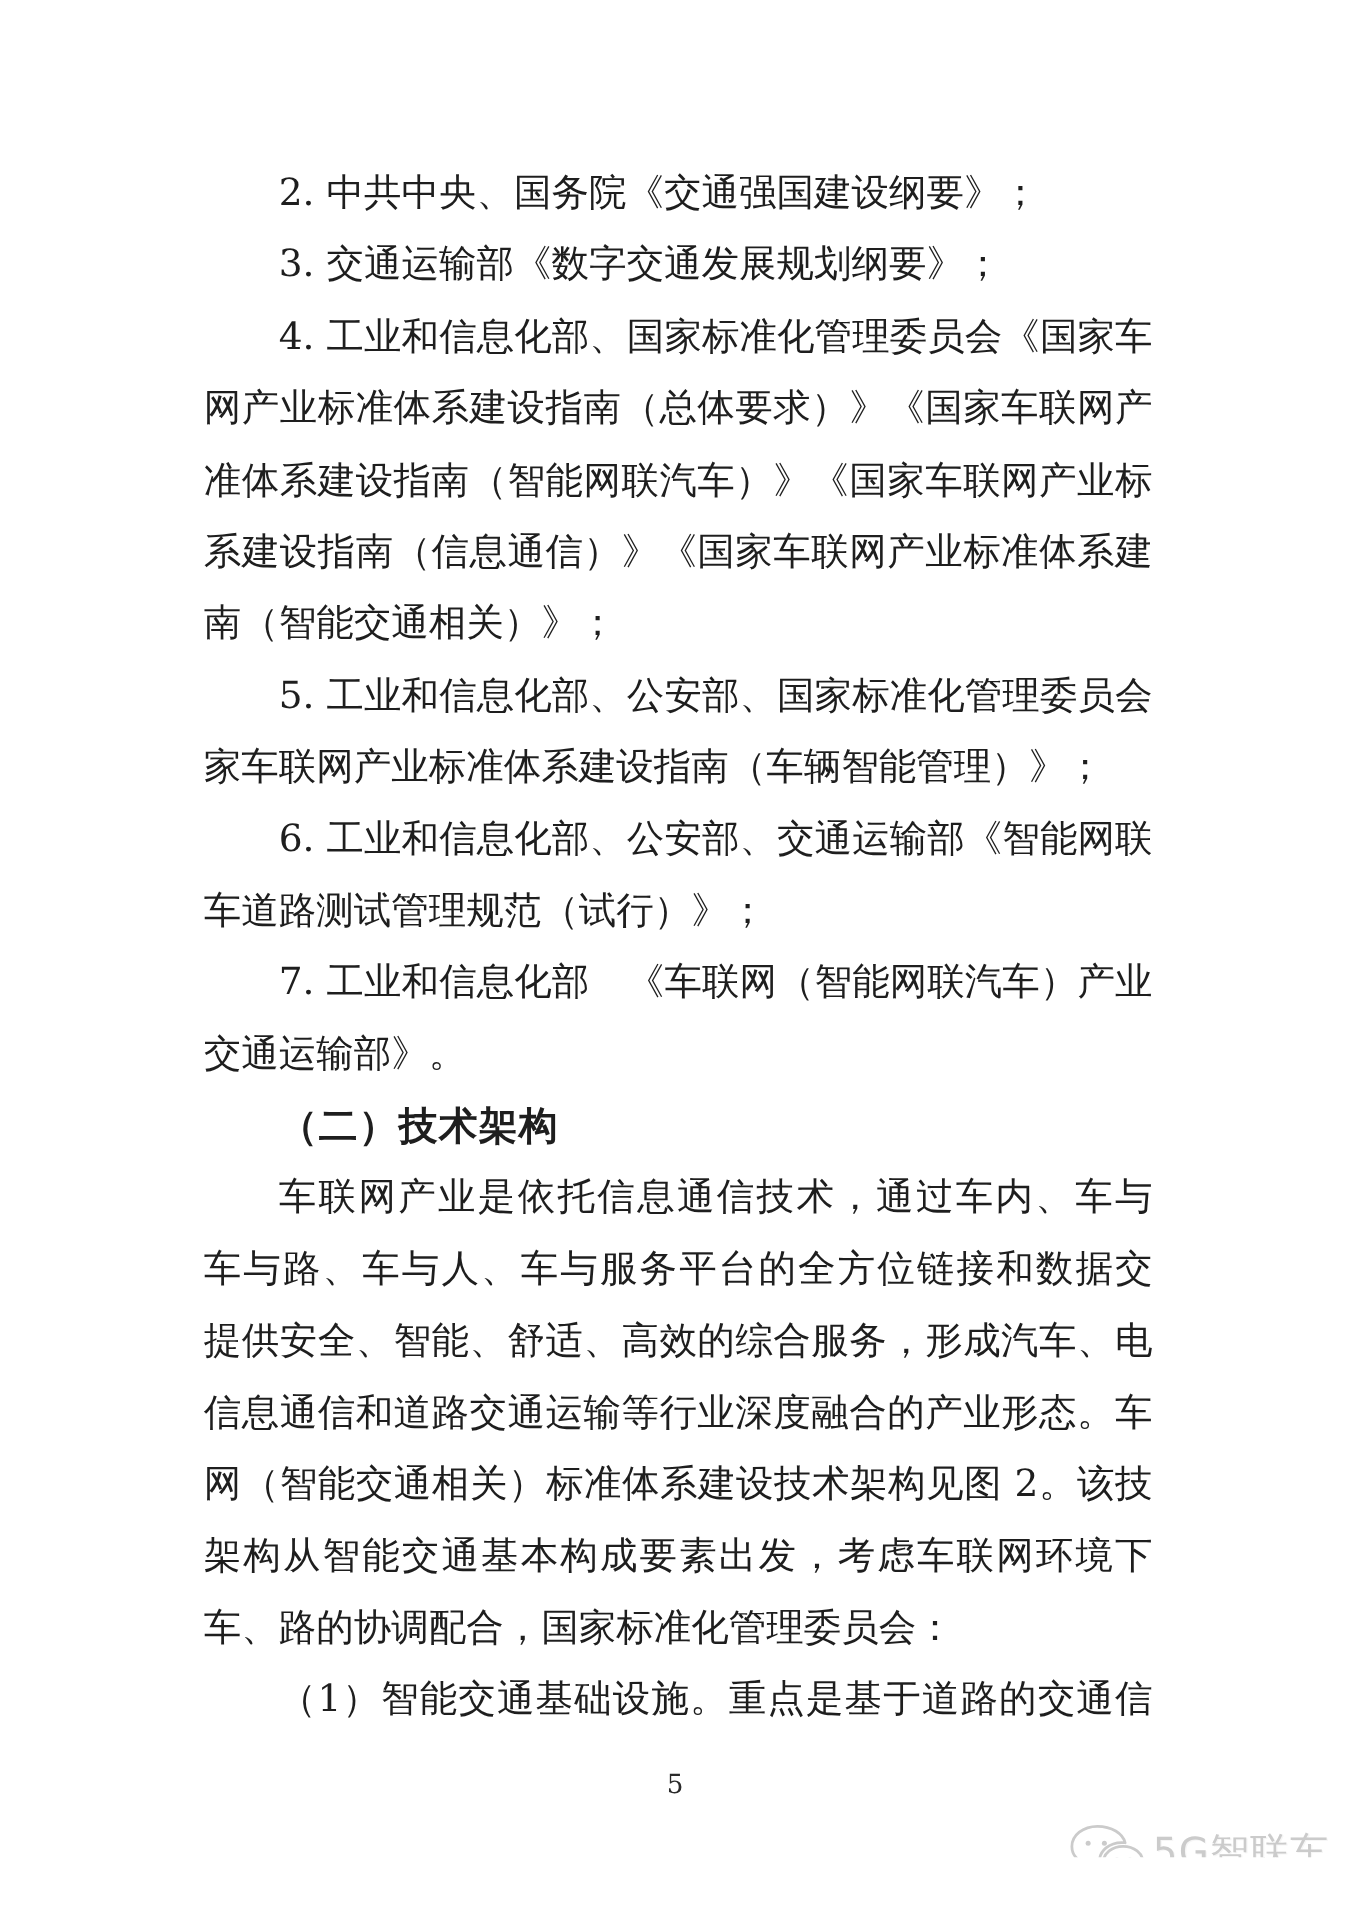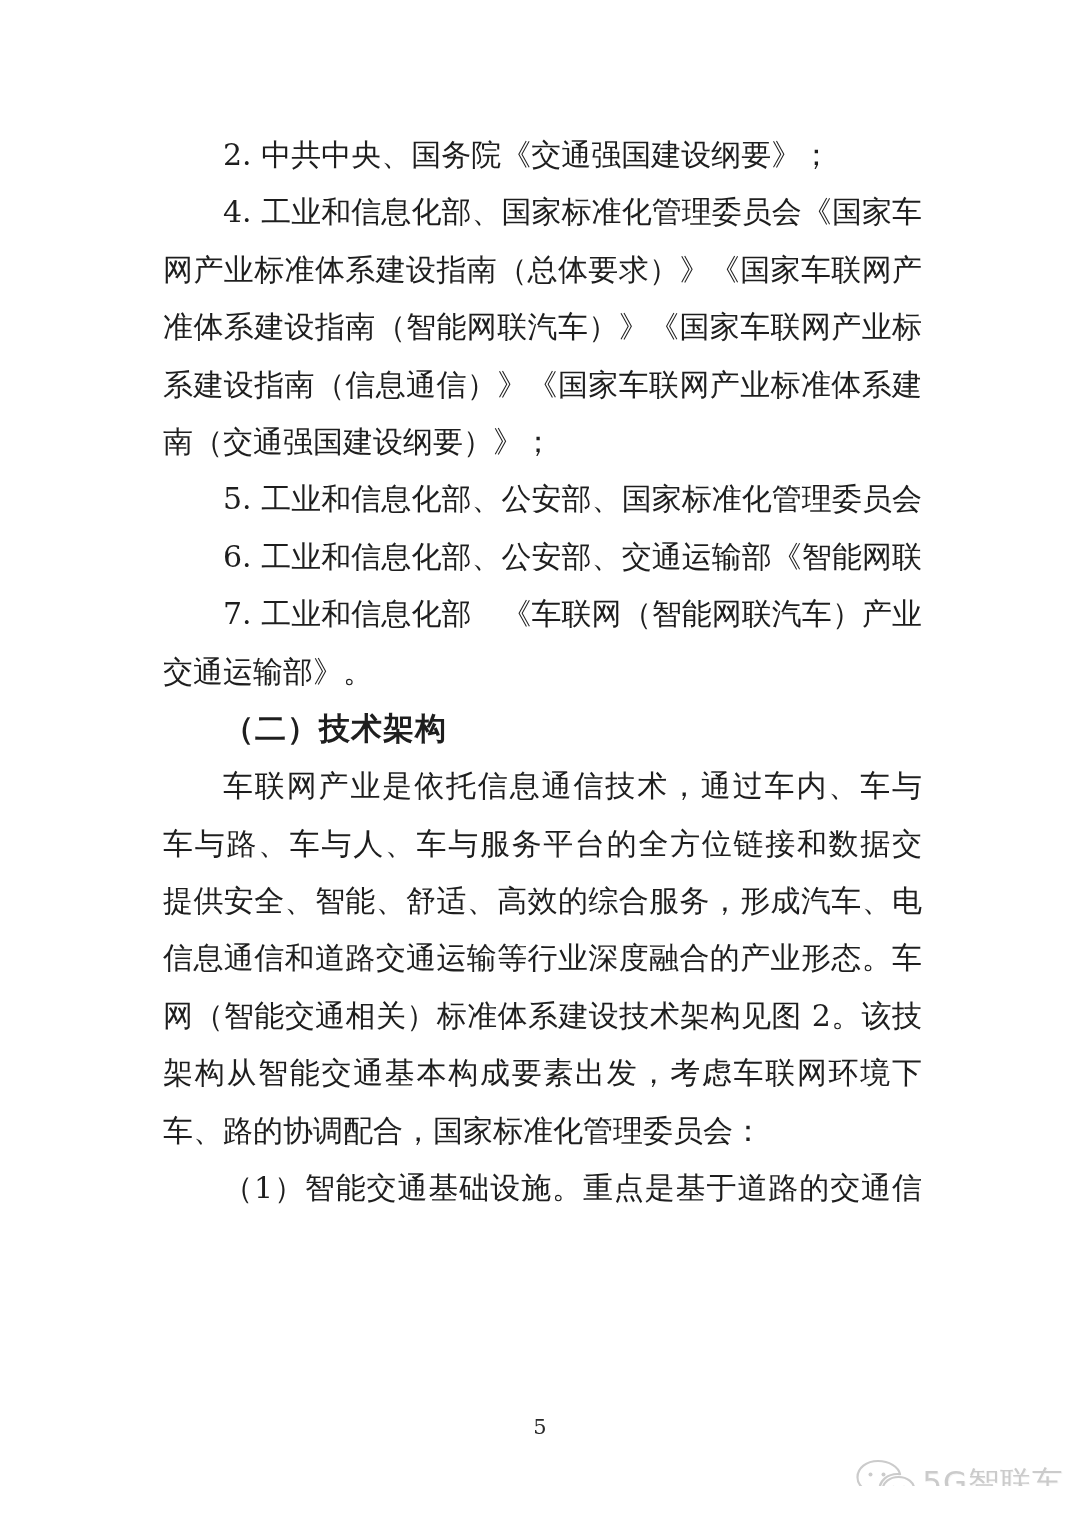--- a/index.html
+++ b/index.html
@@ -66,27 +66,30 @@
   }
   .wm-icon { display: inline-flex; align-items: center; }
 </style>
 </head>
 <body>
 
 <div class="page">
 
   <div class="content">
       <div class="line indent">2. 中共中央、国务院《交通强国建设纲要》；</div>
+      <div class="line indent">3. 交通运输部《数字交通发展规划纲要》；</div>
       <div class="line indent justify">4. 工业和信息化部、国家标准化管理委员会《国家车联</div>
       <div class="line justify">网产业标准体系建设指南（总体要求）》《国家车联网产业标</div>
       <div class="line justify">准体系建设指南（智能网联汽车）》《国家车联网产业标准体</div>
       <div class="line justify">系建设指南（信息通信）》《国家车联网产业标准体系建设指</div>
-      <div class="line">南（交通强国建设纲要）》；</div>
+      <div class="line">南（智能交通相关）》；</div>
       <div class="line indent justify">5. 工业和信息化部、公安部、国家标准化管理委员会《国</div>
+      <div class="line">家车联网产业标准体系建设指南（车辆智能管理）》；</div>
       <div class="line indent justify">6. 工业和信息化部、公安部、交通运输部《智能网联汽</div>
+      <div class="line">车道路测试管理规范（试行）》；</div>
       <div class="line indent justify">7. 工业和信息化部　《车联网（智能网联汽车）产业发</div>
       <div class="line">交通运输部》。</div>
       <div class="line heading indent">（二）技术架构</div>
       <div class="line indent justify">车联网产业是依托信息通信技术，通过车内、车与车、</div>
       <div class="line justify">车与路、车与人、车与服务平台的全方位链接和数据交互，</div>
       <div class="line justify">提供安全、智能、舒适、高效的综合服务，形成汽车、电子、</div>
       <div class="line justify">信息通信和道路交通运输等行业深度融合的产业形态。车联</div>
       <div class="line justify">网（智能交通相关）标准体系建设技术架构见图 2。该技术</div>
       <div class="line justify">架构从智能交通基本构成要素出发，考虑车联网环境下人、</div>
       <div class="line">车、路的协调配合，国家标准化管理委员会：</div>

